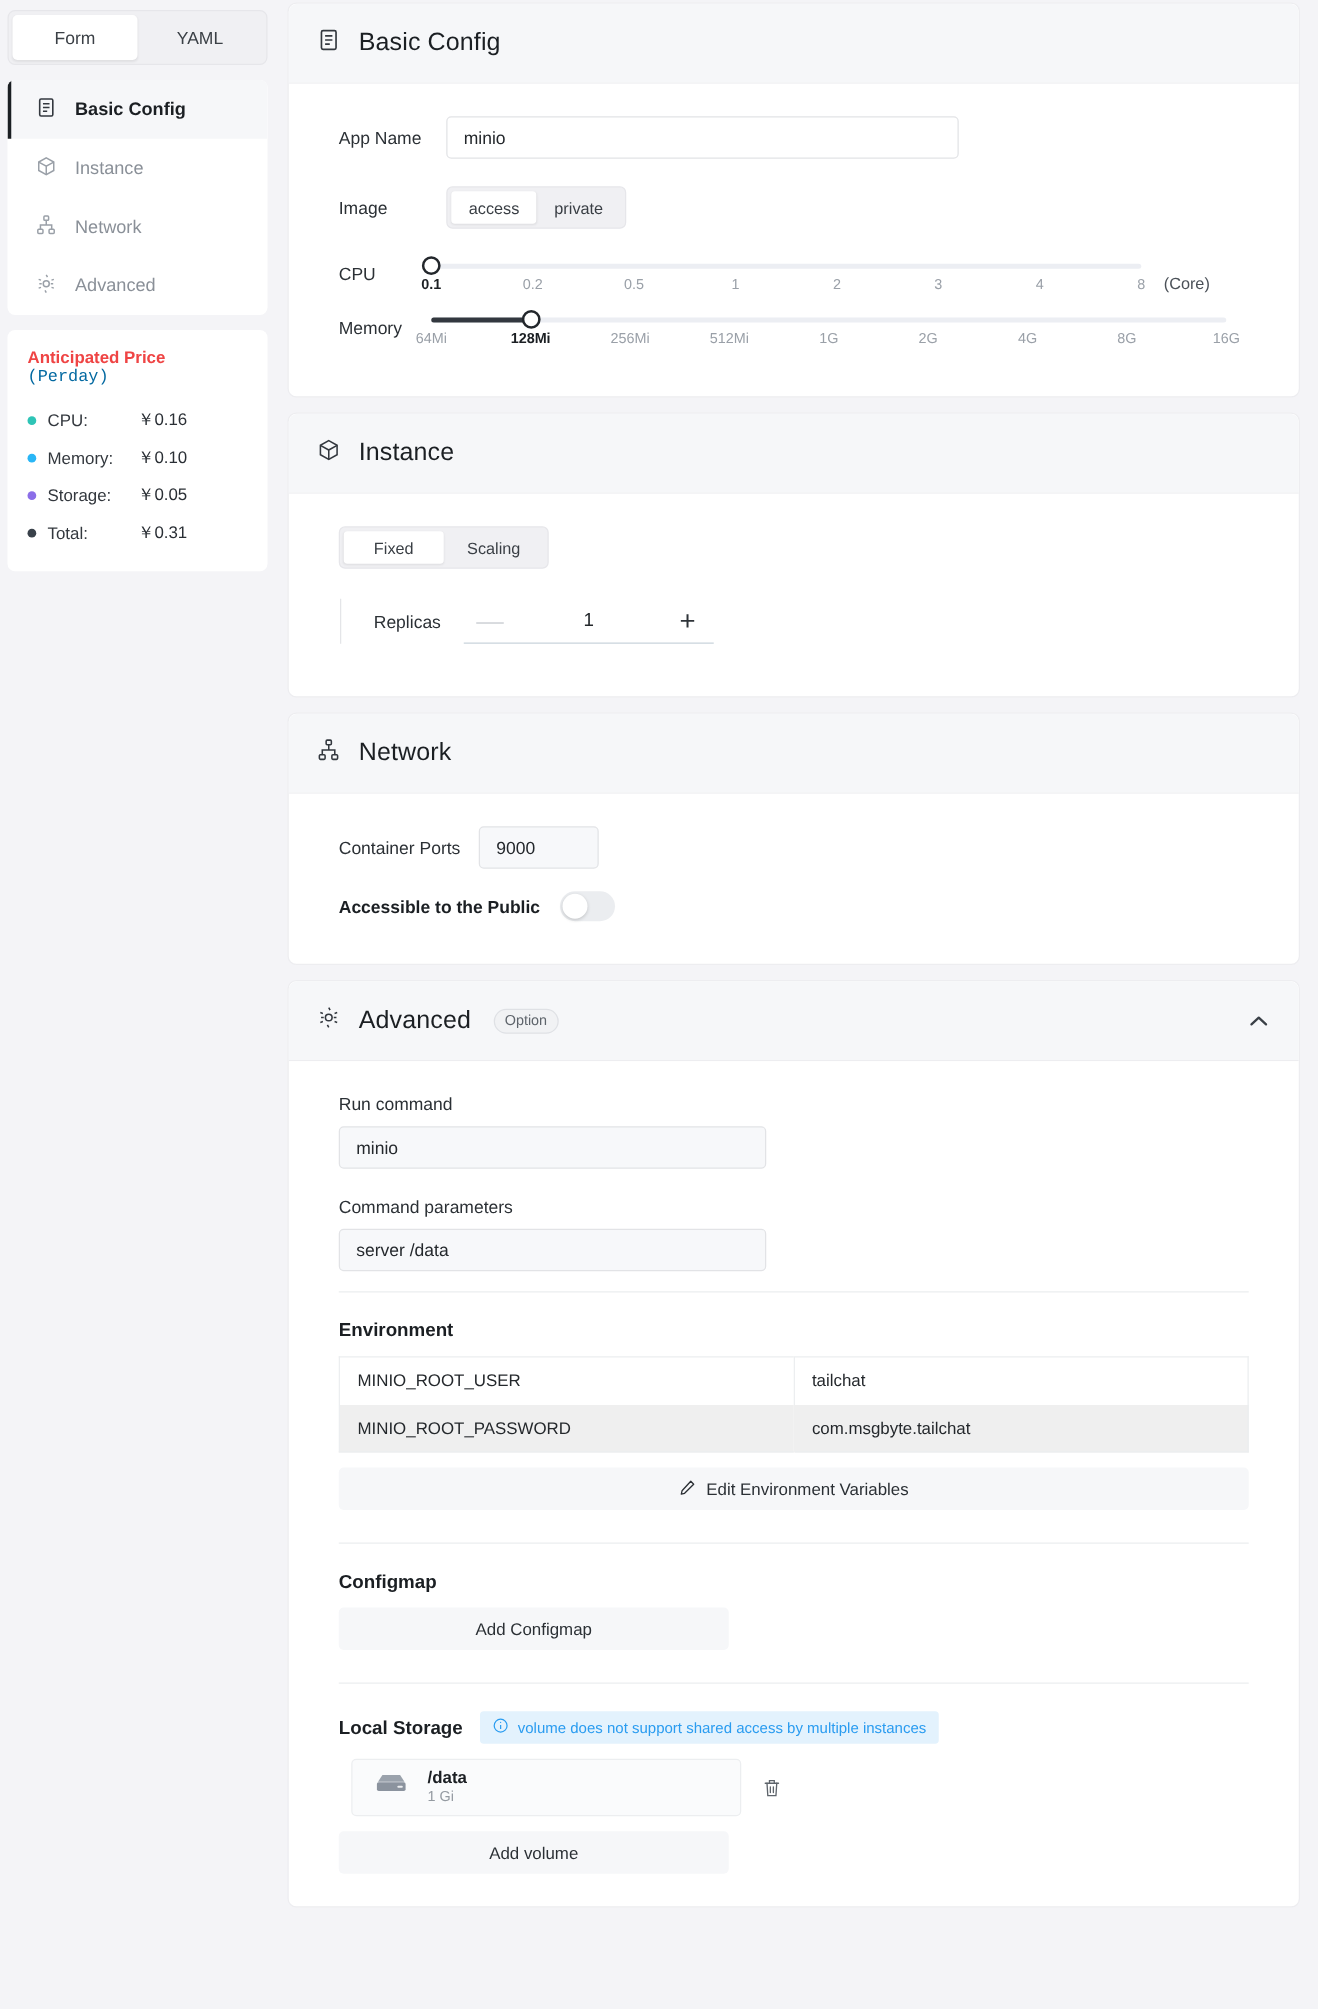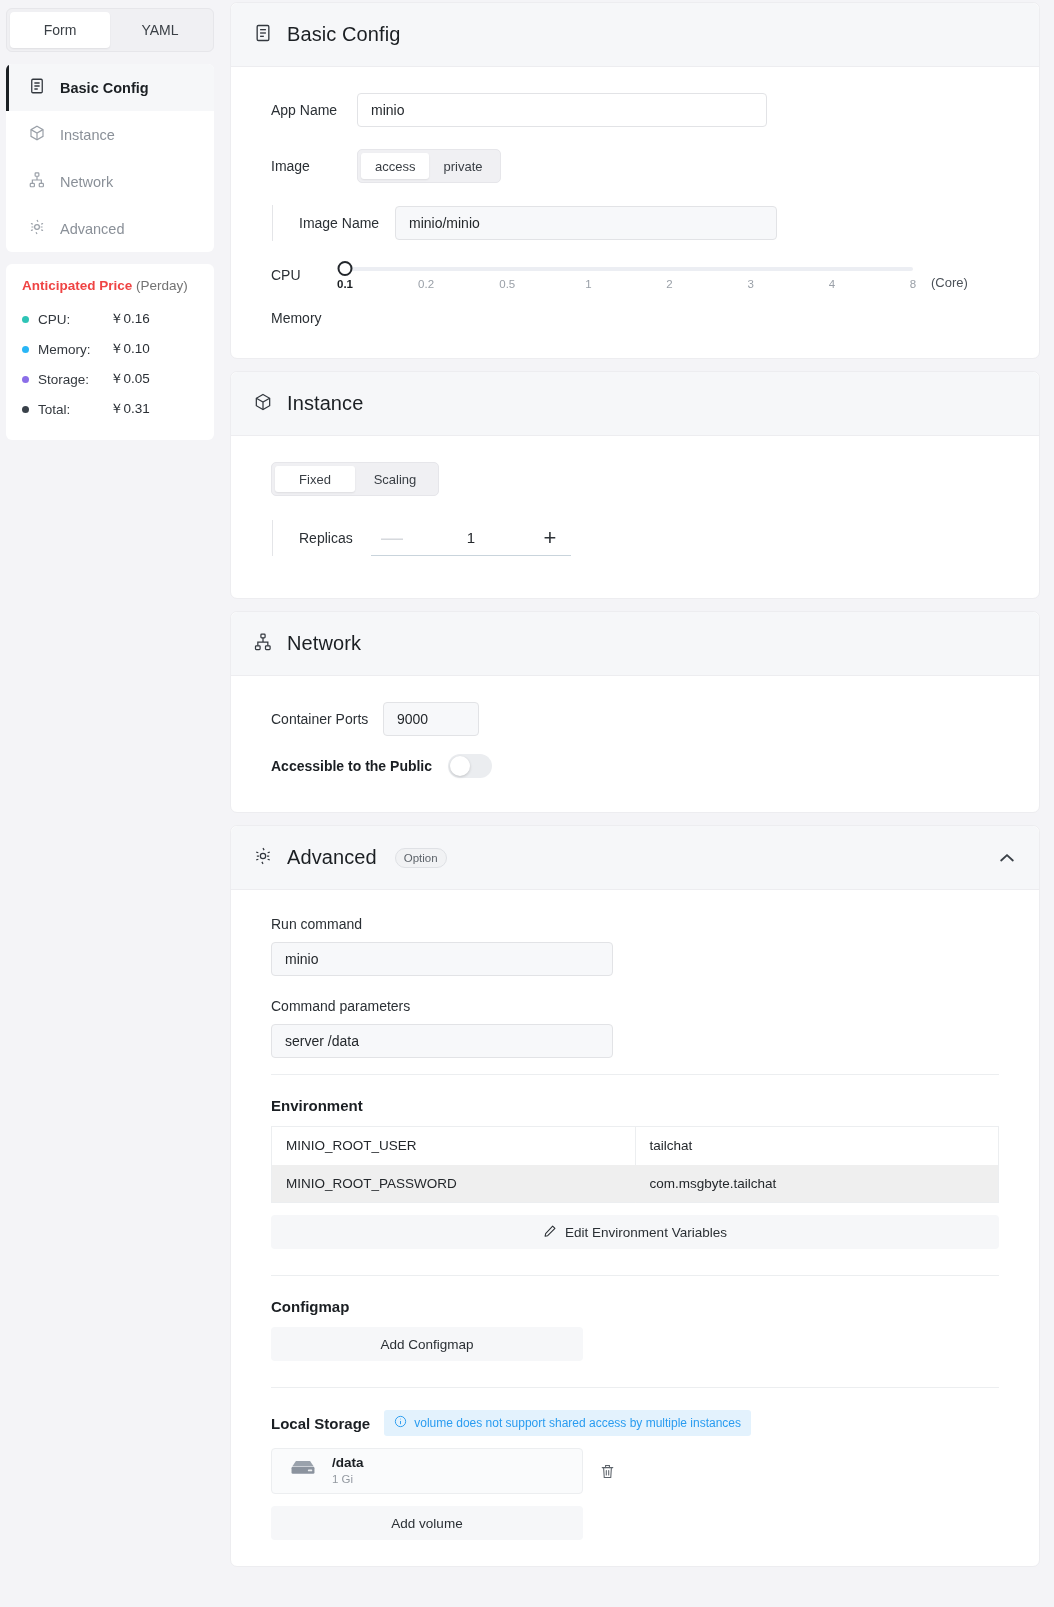--- a/index.html
+++ b/index.html
@@ -37,21 +37,21 @@
     width: 3px; background: #1b1f23;
   }
   .navitem svg { flex: 0 0 18px; }
 
   .pricecard {
     background: #fff; border-radius: 6px; margin: 12px 2px 0 2px;
     padding: 14px 16px 16px 16px;
   }
   .price-title { font-size: 13.5px; margin-bottom: 11px; }
   .price-title b { font-weight: bold; color: #ef4444; }
-  .price-title span { color: #737373; }
+  .price-title span { color: #0369a1; font-family: Liberation Mono, monospace; }
   .price-row {
     display: flex; align-items: center; font-size: 13.5px;
     color: #33383e; height: 30px;
   }
   .dot { width: 7px; height: 7px; border-radius: 50%; margin-right: 9px; flex: 0 0 7px; }
   .price-label { width: 72px; }
   .price-val { color: #2a2f35; }
 
   
   .main { flex: 1; padding: 2px 14px 0 10px; }
@@ -159,21 +159,21 @@
     font-size: 13.5px; color: #2b3035; cursor: pointer; margin-top: 12px;
   }
   .ghost-btn.wide { width: 100%; }
   .ghost-btn.narrow { width: 312px; }
 
   .ls-head { display: flex; align-items: center; gap: 14px; margin-bottom: 12px; }
   .info-badge {
     background: #e3f2fd; color: #2a9cf0; font-size: 12px;
     padding: 5px 10px; border-radius: 3px; display: flex; align-items: center; gap: 7px;
   }
-  .vol-row { display: flex; align-items: center; gap: 16px; }
+  .vol-row { display: flex; align-items: center; gap: 16px; margin-left: 10px; }
   .vol-card {
     width: 312px; height: 46px; border: 1px solid #eceef0; border-radius: 4px;
     background: #fafbfc; display: flex; align-items: center; gap: 14px; padding: 0 16px;
   }
   .vol-path { font-size: 13.5px; color: #1b1f23; font-weight: bold; line-height: 1.35; }
   .vol-size { font-size: 11.5px; color: #949aa1; line-height: 1.35; }
   .trash { color: #5e646b; cursor: pointer; display: flex; }
 </style>
 </head>
 <body>
@@ -293,27 +293,20 @@
           <div class="seg">
             <div class="seg-item active">
               <span>access</span>
             </div>
             <div class="seg-item">
               <span>private</span>
             </div>
           </div>
         </div>
 
-        <div class="indent-row">
-          <div class="indent-bar"></div>
-          <span class="indent-label">Image Name</span>
-          <div class="inp gray image-name-input">
-            <span>minio/minio</span>
-          </div>
-        </div>
 
         <div class="slider-block">
           <span class="slider-label">CPU</span>
           <div class="slider-wrap" style="width:568px">
             <div class="track">
               <div class="fill" style="width:0%"></div>
               <div class="thumb" style="left:0%"></div>
             </div>
             <div class="ticks">
               <span class="tick active" style="left:0%">0.1</span>
@@ -324,20 +317,37 @@
               <span class="tick" style="left:71.42%">3</span>
               <span class="tick" style="left:85.71%">4</span>
               <span class="tick" style="left:100%">8</span>
             </div>
           </div>
           <span class="unit" style="position:relative;top:14px;left:18px">(Core)</span>
         </div>
 
         <div class="slider-block">
           <span class="slider-label">Memory</span>
+          <div class="slider-wrap" style="width:636px">
+            <div class="track">
+              <div class="fill" style="width:12.5%"></div>
+              <div class="thumb" style="left:12.5%"></div>
+            </div>
+            <div class="ticks">
+              <span class="tick" style="left:0%">64Mi</span>
+              <span class="tick active" style="left:12.5%">128Mi</span>
+              <span class="tick" style="left:25%">256Mi</span>
+              <span class="tick" style="left:37.5%">512Mi</span>
+              <span class="tick" style="left:50%">1G</span>
+              <span class="tick" style="left:62.5%">2G</span>
+              <span class="tick" style="left:75%">4G</span>
+              <span class="tick" style="left:87.5%">8G</span>
+              <span class="tick" style="left:100%">16G</span>
+            </div>
+          </div>
         </div>
 
       </div>
     </section>
 
     <section class="card">
       <div class="card-head">
         <span>
           <svg width="20" height="20" viewBox="0 0 24 24" fill="none" stroke="#33383f" stroke-width="1.5">
             <path d="M12 3 L20 7.5 L20 16.5 L12 21 L4 16.5 L4 7.5 Z"></path>

